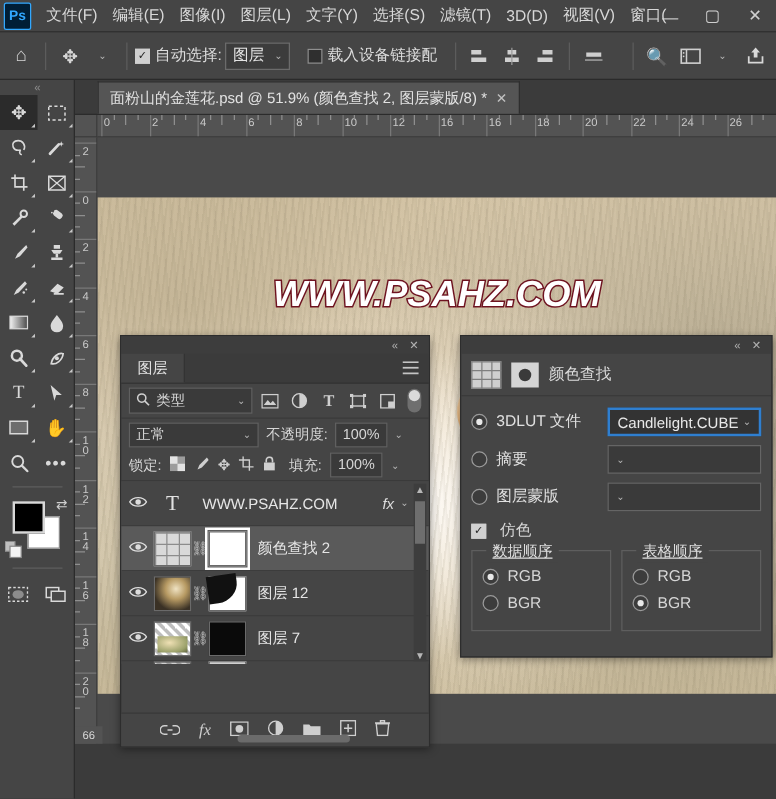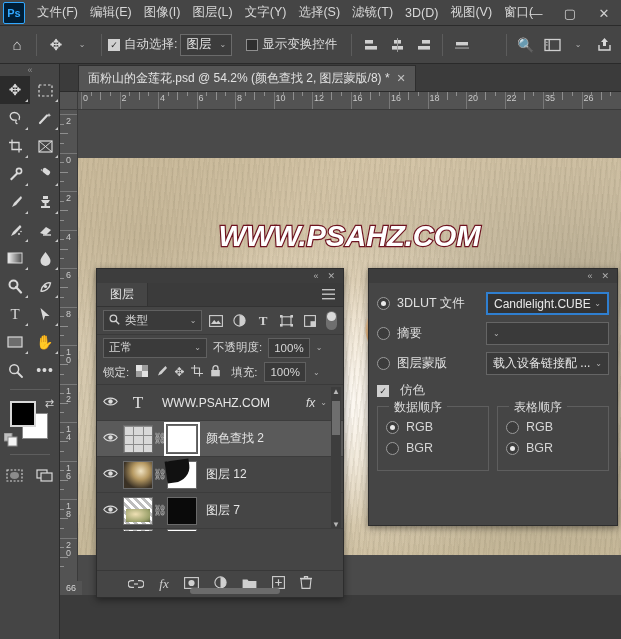--- a/index.html
+++ b/index.html
@@ -348,21 +348,21 @@
   }
   .pp-select.focus { border:2px solid #2f7fd0; background:#333; }
   .pp-chk-row { display:flex; align-items:center; gap:7px; margin:2px 0 7px 0; }
   .groups { display:flex; gap:8px; padding:0 8px; }
   .group {
     flex:1; border:1px solid #5e5e5e; padding:13px 8px 8px 8px;
     position:relative; min-height:62px;
   }
   .group-title {
     position:absolute; top:-8px; left:11px; background:#454545; padding:0 5px;
-    font-size:12px; color:#dedede;
+    font-size:12px; color:#dedede;text-decoration:underline;
   }
   .group-row { display:flex; align-items:center; gap:7px; margin-bottom:7px; font-size:12.5px; }
 
   
   .timeline-bar {
     position:absolute; left:60px; right:0; bottom:0; height:44px;
     background:#3b3b3b; border-top:1px solid #2b2b2b;
   }
   .tl-tab {
     position:absolute; left:18px; top:8px; height:24px; background:#454545;
@@ -405,21 +405,21 @@
     <div class="ob-btn caret">⌄</div>
     <div class="ob-sep"></div>
     <div class="chk on">✓</div>
     <div class="ob-label">自动选择:</div>
     <div class="ob-select">
       <span>图层</span>
       <span class="caret">⌄</span>
     </div>
     <div style="width:14px"></div>
     <div class="chk"></div>
-    <div class="ob-label">显示变换控件</div>
+    <div class="ob-label">载入设备链接配</div>
     <div class="ob-sep" style="margin-left:14px"></div>
     <div class="ob-btn">
       <svg width="15" height="14" viewBox="0 0 15 14">
           <rect x="1" y="2" width="8" height="3.6" fill="#cfcfcf"></rect>
           <rect x="1" y="8" width="12" height="3.6" fill="#cfcfcf"></rect>
         </svg>
     </div>
     <div class="ob-btn">
       <svg width="15" height="14" viewBox="0 0 15 14">
           <rect x="4" y="2" width="7" height="3.6" fill="#cfcfcf"></rect>
@@ -632,21 +632,21 @@
         <svg width="17" height="13" viewBox="0 0 17 13">
             <rect x="1" y="1" width="10" height="8" fill="none" stroke="#d9d9d9" stroke-width="1.2"></rect>
             <rect x="5" y="4" width="11" height="8" fill="#4a4a4a" stroke="#d9d9d9" stroke-width="1.2"></rect>
           </svg>
       </div>
     </div>
   </div>
 
   <div class="tabbar">
     <div class="doctab">
-      <span>面粉山的金莲花.psd @ 54.2% (颜色查找 2, 图层蒙版/8) *</span>
+      <span>面粉山的金莲花.psd @ 51.9% (颜色查找 2, 图层蒙版/8) *</span>
       <span class="x">✕</span>
     </div>
   </div>
 
   <div class="ruler-corner"></div>
   <div class="ruler-h" id="ruler-h">
       <div class="rh-tick major" style="left: 3px;"></div>
       <div class="rh-lbl" style="left: 5px;">0</div>
       <div class="rh-tick" style="left: 12.625px; height: 4px;"></div>
       <div class="rh-tick" style="left: 22.25px; height: 8px;"></div>
@@ -700,21 +700,21 @@
       <div class="rh-lbl" style="left: 390px;">20</div>
       <div class="rh-tick" style="left: 397.625px; height: 4px;"></div>
       <div class="rh-tick" style="left: 407.25px; height: 8px;"></div>
       <div class="rh-tick" style="left: 416.875px; height: 4px;"></div>
       <div class="rh-tick major" style="left: 426.5px;"></div>
       <div class="rh-lbl" style="left: 428.5px;">22</div>
       <div class="rh-tick" style="left: 436.125px; height: 4px;"></div>
       <div class="rh-tick" style="left: 445.75px; height: 8px;"></div>
       <div class="rh-tick" style="left: 455.375px; height: 4px;"></div>
       <div class="rh-tick major" style="left: 465px;"></div>
-      <div class="rh-lbl" style="left: 467px;">35</div>
+      <div class="rh-lbl" style="left: 467px;">24</div>
       <div class="rh-tick" style="left: 474.625px; height: 4px;"></div>
       <div class="rh-tick" style="left: 484.25px; height: 8px;"></div>
       <div class="rh-tick" style="left: 493.875px; height: 4px;"></div>
       <div class="rh-tick major" style="left: 503.5px;"></div>
       <div class="rh-lbl" style="left: 505.5px;">26</div>
       <div class="rh-tick" style="left: 513.125px; height: 4px;"></div>
       <div class="rh-tick" style="left: 522.75px; height: 8px;"></div>
       <div class="rh-tick" style="left: 532.375px; height: 4px;"></div>
     </div>
   <div class="ruler-v" id="ruler-v">
@@ -999,20 +999,25 @@
       </span>
     </div>
   </div>
 
   <div class="panel" id="props-panel">
     <div class="panel-grip">
       <span>«</span>
       <span>✕</span>
     </div>
 
+    <div class="pp-head">
+      <div class="pp-ic-lut"></div>
+      <div class="pp-ic-mask"></div>
+      <div class="pp-title">颜色查找</div>
+    </div>
 
     <div class="pp-body">
       <div class="pp-row">
         <div class="radio on"></div>
         <div class="pp-lbl">3DLUT 文件</div>
         <div class="pp-select focus">
           <span>Candlelight.CUBE</span>
           <span class="caret">⌄</span>
         </div>
       </div>
@@ -1020,21 +1025,20 @@
         <div class="radio"></div>
         <div class="pp-lbl">摘要</div>
         <div class="pp-select">
           <span class="caret">⌄</span>
         </div>
       </div>
       <div class="pp-row">
         <div class="radio"></div>
         <div class="pp-lbl">图层蒙版</div>
         <div class="pp-select">
-          <span>载入设备链接配 ...</span>
           <span class="caret">⌄</span>
         </div>
       </div>
       <div class="pp-chk-row">
         <div class="chk on">✓</div>
         <div style="font-size:12.5px">仿色</div>
       </div>
     </div>
 
     <div class="groups">

